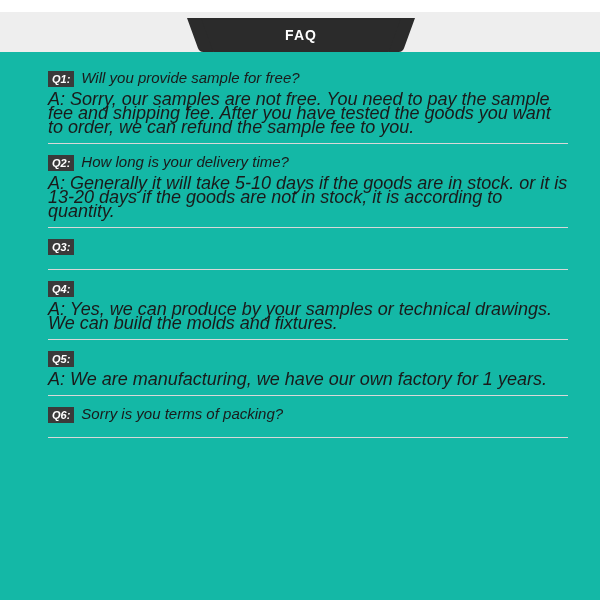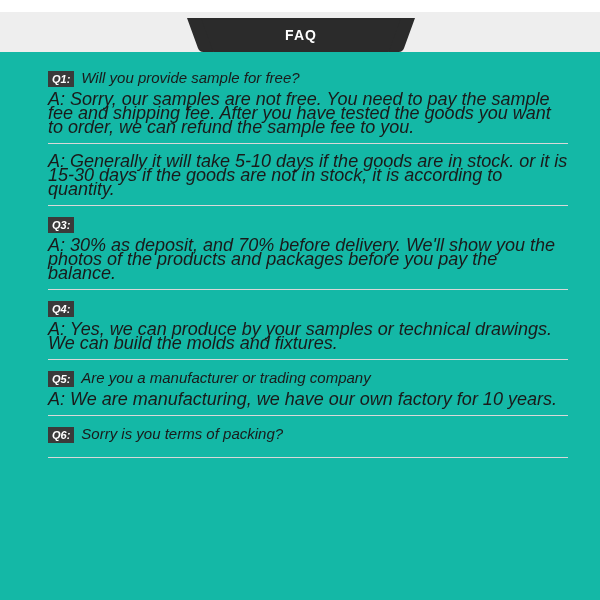--- a/index.html
+++ b/index.html
@@ -119,43 +119,45 @@
 
     <div class="faq-item">
       <div class="q-row">
         <span class="q-tag">Q1:</span>
         <span class="q-text">Will you provide sample for free?</span>
       </div>
       <div class="a-text">A: Sorry, our samples are not free. You need to pay the sample fee and shipping fee. After you have tested the goods you want to order, we can refund the sample fee to you.</div>
     </div>
 
     <div class="faq-item">
-      <div class="a-text">A: Generally it will take 5-10 days if the goods are in stock. or it is 15-30 days if the goods are not in stock, it is according to quantity.</div>
+      <div class="q-row">
+        <span class="q-tag">Q2:</span>
+        <span class="q-text">How long is your delivery time?</span>
+      </div>
+      <div class="a-text">A: Generally it will take 5-10 days if the goods are in stock. or it is 13-20 days if the goods are not in stock, it is according to quantity.</div>
     </div>
 
     <div class="faq-item">
       <div class="q-row">
         <span class="q-tag">Q3:</span>
       </div>
-      <div class="a-text">A: 30% as deposit, and 70% before delivery. We'll show you the photos of the products and packages before you pay the balance.</div>
     </div>
 
     <div class="faq-item">
       <div class="q-row">
         <span class="q-tag">Q4:</span>
       </div>
       <div class="a-text">A: Yes, we can produce by your samples or technical drawings. We can build the molds and fixtures.</div>
     </div>
 
     <div class="faq-item">
       <div class="q-row">
         <span class="q-tag">Q5:</span>
-        <span class="q-text">Are you a manufacturer or trading company</span>
       </div>
-      <div class="a-text">A: We are manufacturing, we have our own factory for 10 years.</div>
+      <div class="a-text">A: We are manufacturing, we have our own factory for 1 years.</div>
     </div>
 
     <div class="faq-item">
       <div class="q-row">
         <span class="q-tag">Q6:</span>
         <span class="q-text">Sorry is you terms of packing?</span>
       </div>
     </div>
 
     <div class="faq-item last">

